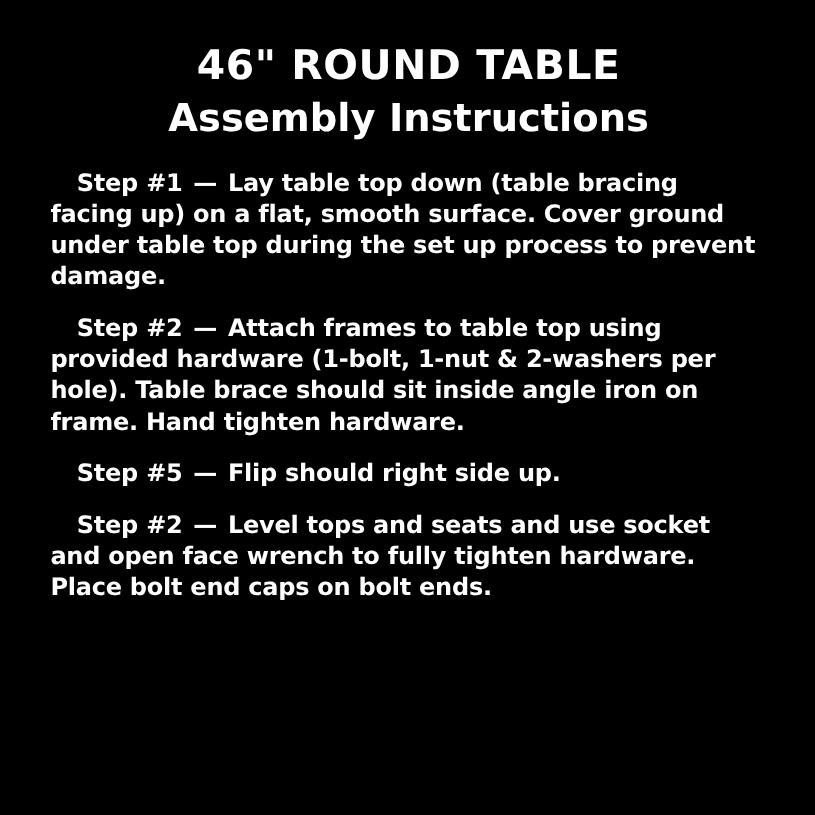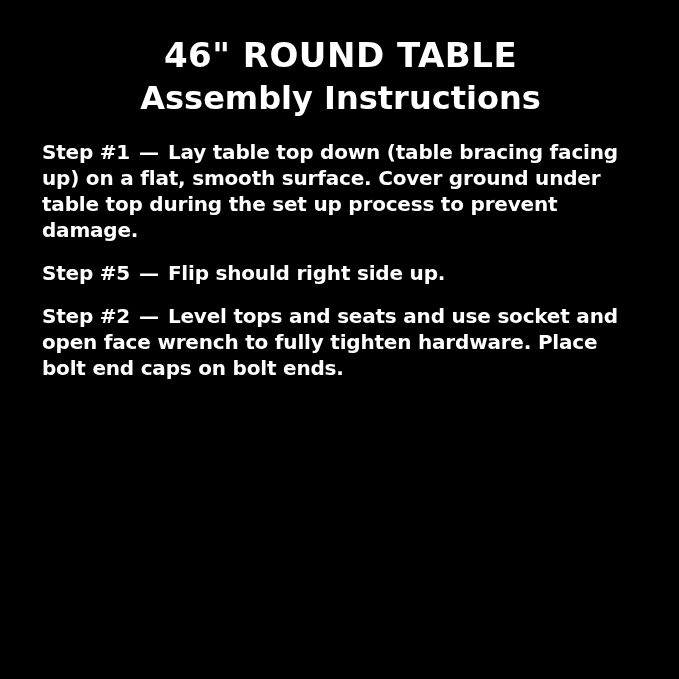--- a/index.html
+++ b/index.html
@@ -43,40 +43,42 @@
   }
   .step {
     font-size: 20px;
     font-weight: 700;
     line-height: 26px;
     letter-spacing: -0.2px;
     margin: 0 0 17px 0;
   }
   .step-label {
     white-space: nowrap;
+    margin-left: 22px;
   }
   .step-sep {
     display: inline-block;
     margin: 0 9px;
   }
 </style>
 </head>
 <body>
 
 <div class="sheet">
 
   <div class="header">
     <h1 class="title">46" ROUND TABLE</h1>
     <h2 class="subtitle">Assembly Instructions</h2>
   </div>
 
   <div class="steps">
 
     <p class="step"><span class="step-label">Step #1</span><span class="step-sep">—</span><span>Lay table top down (table bracing facing up) on a flat, smooth surface. Cover ground under table top during the set up process to prevent damage.</span></p>
 
+    <p class="step"><span class="step-label">Step #2</span><span class="step-sep">—</span><span>Attach frames to table top using provided hardware (1-bolt, 1-nut &amp; 2-washers per hole). Table brace should sit inside angle iron on frame. Hand tighten hardware.</span></p>
 
 
 
     <p class="step"><span class="step-label">Step #5</span><span class="step-sep">—</span><span>Flip should right side up.</span></p>
 
     <p class="step"><span class="step-label">Step #2</span><span class="step-sep">—</span><span>Level tops and seats and use socket and open face wrench to fully tighten hardware. Place bolt end caps on bolt ends.</span></p>
 
   </div>
 
 </div>

